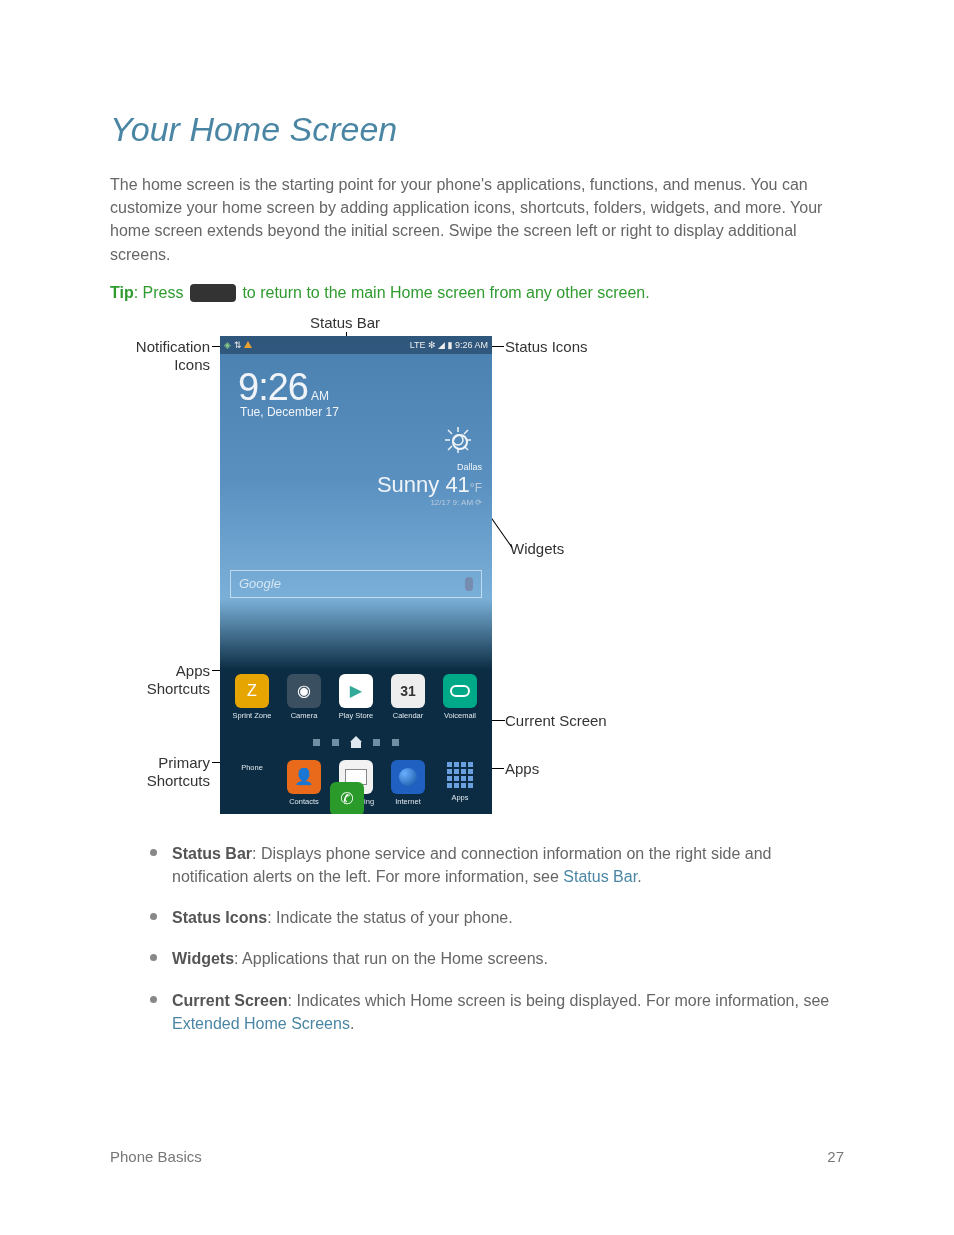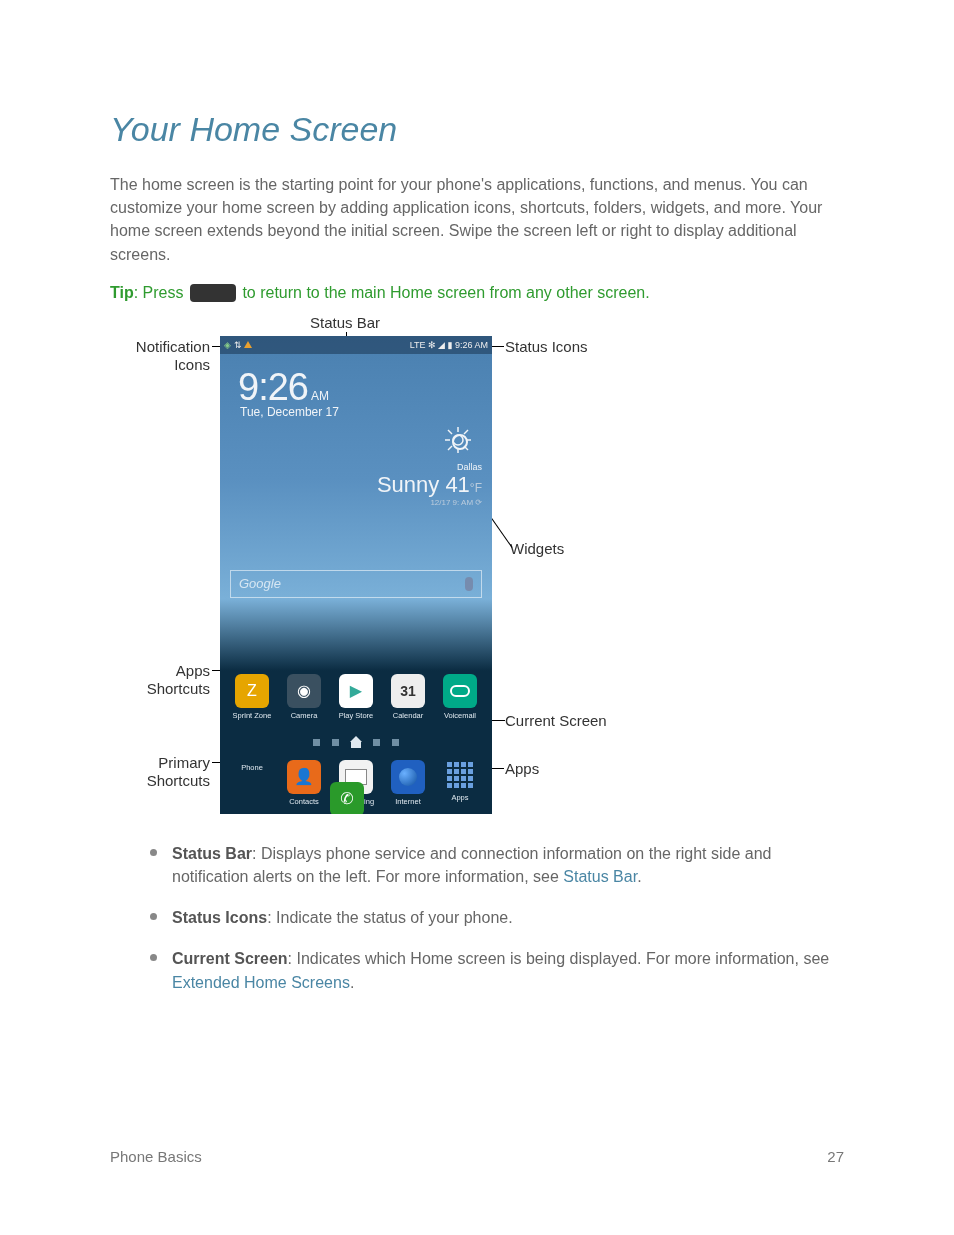--- a/index.html
+++ b/index.html
@@ -465,20 +465,23 @@
   </div>
 
   <ul class="bullets">
     <li>
       <span class="bt">Status Bar</span><span>: Displays phone service and connection information on the right side and notification alerts on the left. For more information, see </span><a class="link">Status Bar</a><span>.</span>
     </li>
     <li>
       <span class="bt">Status Icons</span><span>: Indicate the status of your phone.</span>
     </li>
     <li>
+      <span class="bt">Widgets</span><span>: Applications that run on the Home screens.</span>
+    </li>
+    <li>
       <span class="bt">Current Screen</span><span>: Indicates which Home screen is being displayed. For more information, see </span><a class="link">Extended Home Screens</a><span>.</span>
     </li>
   </ul>
 
   <div class="footer">
     <span>Phone Basics</span>
     <span>27</span>
   </div>
 </div>
 

